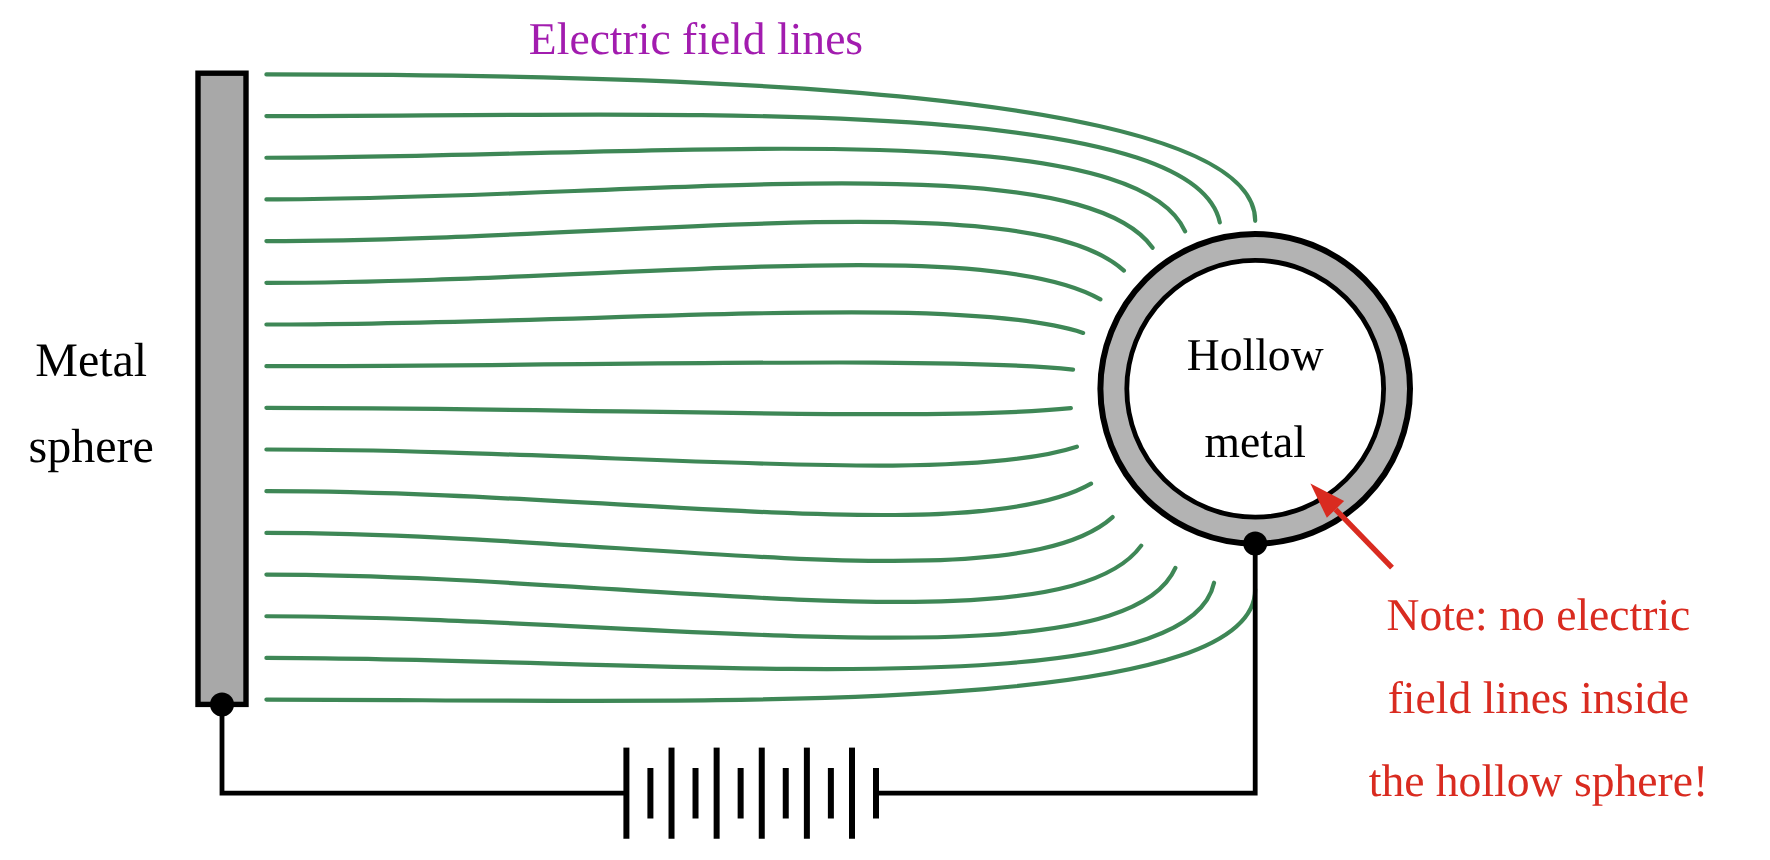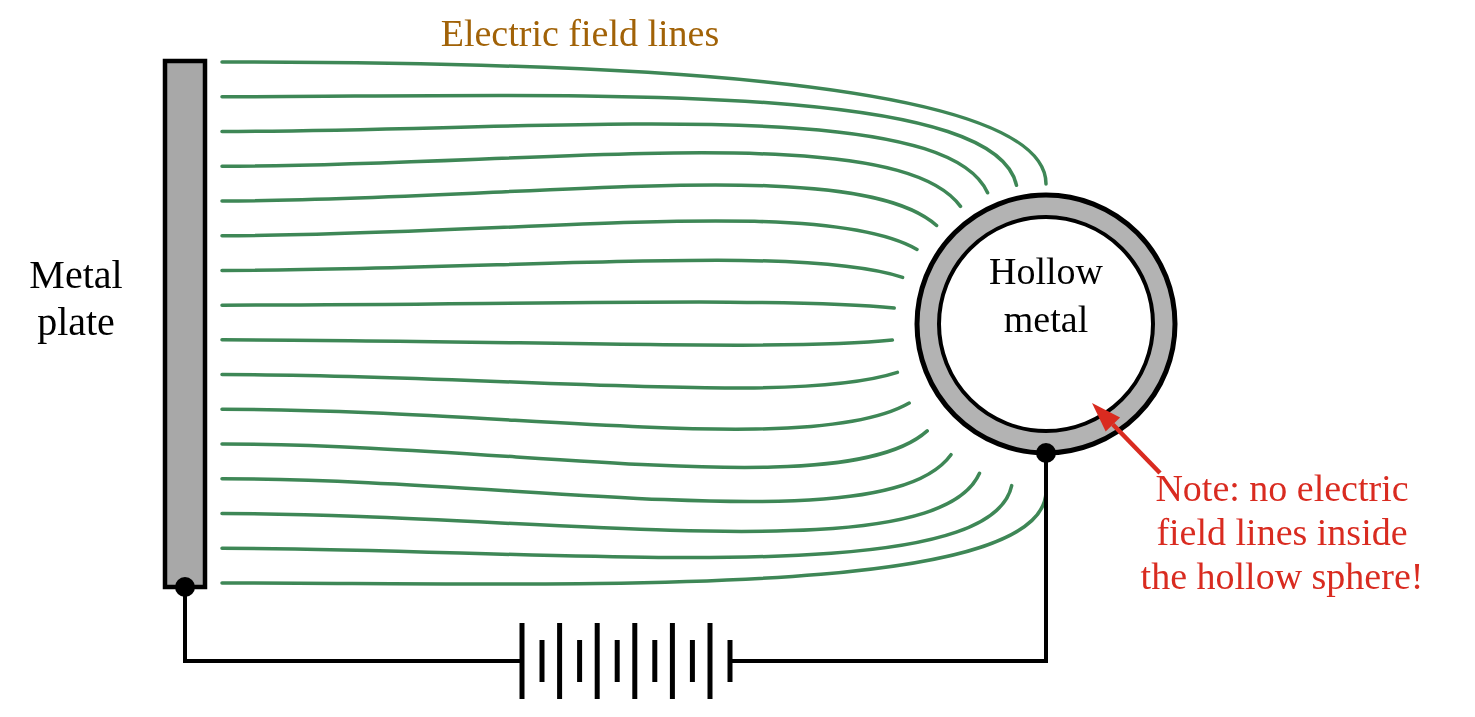--- a/index.html
+++ b/index.html
@@ -1,20 +1,20 @@
 <!DOCTYPE html>
 <html><head>
 <meta charset="utf-8">
 <style>
   html,body{margin:0;padding:0;background:#ffffff;}
   #stage{position:relative;width:1475px;height:717px;background:#ffffff;overflow:hidden;
          font-family:"Liberation Serif","DejaVu Serif",serif;}
   #scene{position:absolute;left:0;top:0;}
   .lbl{position:absolute;text-align:center;white-space:nowrap;}
-  .lbl div{white-space:nowrap;}
+  .lbl div{white-space:nowrap;margin-top:25px;}
   #title-lbl{left:350px;top:11px;width:460px;font-size:38px;line-height:44px;}
   #plate-lbl{left:0px;top:251px;width:152px;font-size:40px;line-height:47px;}
   #sphere-lbl{left:946px;top:247px;width:200px;font-size:38px;line-height:48px;}
   #note-lbl{left:1082px;top:466px;width:400px;font-size:38px;line-height:44px;}
 </style>
 </head>
 <body>
 
 <div id="stage">
   <svg id="scene" width="1475" height="717" viewBox="0 0 1475 717">
@@ -50,25 +50,25 @@
       <line x1="730" y1="640" x2="730" y2="682" stroke="#000000" stroke-width="5"></line>
       <rect x="165" y="61" width="40" height="526" fill="#a8a8a8" stroke="#000000" stroke-width="4.5"></rect>
       <circle cx="1046" cy="324" r="129" fill="#b3b3b3" stroke="#000000" stroke-width="5"></circle>
       <circle cx="1046" cy="324" r="107" fill="#ffffff" stroke="#000000" stroke-width="4"></circle>
       <circle cx="185" cy="587" r="10" fill="#000000"></circle>
       <circle cx="1046" cy="453" r="10" fill="#000000"></circle>
       <line x1="1160" y1="473" x2="1112.9035705278975" y2="424.5183814257768" stroke="#d92b20" stroke-width="4.5"></line>
       <polygon points="1092,403 1120.1,417.6 1105.7,431.5" fill="#d92b20"></polygon>
     </svg>
 
-  <div class="lbl" id="title-lbl" style="color: #a16207;">Electric field lines</div>
+  <div class="lbl" id="title-lbl" style="color: #a21caf;">Electric field lines</div>
 
   <div class="lbl" id="plate-lbl" style="color: rgb(0, 0, 0);">
     <div>Metal</div>
-    <div>plate</div>
+    <div>sphere</div>
   </div>
 
   <div class="lbl" id="sphere-lbl" style="color: rgb(0, 0, 0);">
     <div>Hollow</div>
     <div>metal</div>
   </div>
 
   <div class="lbl" id="note-lbl" style="color: rgb(217, 43, 32);">
     <div>Note: no electric</div>
     <div>field lines inside</div>

